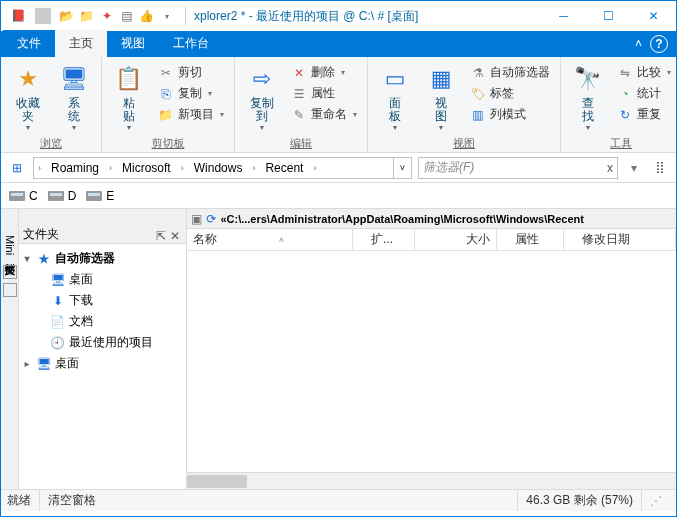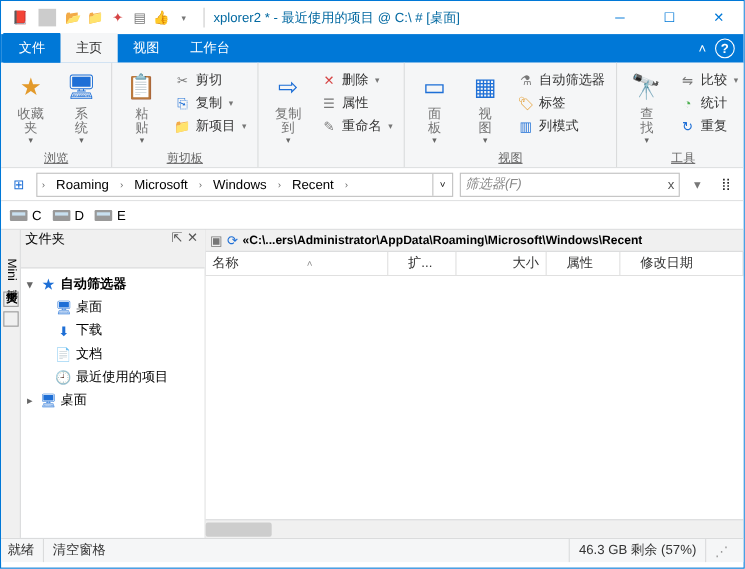--- a/index.html
+++ b/index.html
@@ -23,21 +23,21 @@
 .tabstrip .dd { color: #fff; padding: 0 8px; align-self: center; }
 .tabstrip .help { width: 18px; height: 18px; border-radius: 50%; background: #0078d7; border:1px solid #fff; color: #fff; display: flex; align-items: center; justify-content: center; margin: 0 8px 4px 0; font-weight: bold; }
 
 
 .ribbon { height: 96px; background: #f5f6f7; border-bottom: 1px solid #dadbdc; display: flex; }
 .group { border-right: 1px solid #dadbdc; display: flex; flex-direction: column; }
 .group .body { flex: 1; display: flex; align-items: flex-start; padding: 4px 6px; gap: 4px; }
 .group .label { text-align: center; color: #666; font-size: 11px; padding-bottom: 3px; text-decoration: underline; }
 .bigbtn { display: flex; flex-direction: column; align-items: center; width: 42px; padding-top: 2px; cursor: pointer; }
 .bigbtn .ic { width: 32px; height: 32px; display: flex; align-items: center; justify-content: center; font-size: 22px; }
-.bigbtn .tx { text-align: center; line-height: 13px; margin-top: 2px; color: #737373; }
+.bigbtn .tx { text-align: center; line-height: 13px; margin-top: 2px; color: #0c4a6e; }
 .bigbtn .dd { font-size: 8px; color: #666; }
 .smallbtns { display: flex; flex-direction: column; gap: 2px; padding-top: 2px; }
 .smallbtn { display: flex; align-items: center; gap: 4px; padding: 1px 4px; cursor: pointer; white-space: nowrap; color: #333; }
 .smallbtn .ic { width: 16px; height: 16px; display: inline-flex; align-items: center; justify-content: center; }
 
 
 .navrow { height: 30px; border-bottom: 1px solid #dadbdc; display: flex; align-items: center; padding: 3px 6px; gap: 6px; background: #fff; }
 .crumb-box { flex: 1; border: 1px solid #c0c0c0; height: 22px; display: flex; align-items: center; }
 .crumb { padding: 0 6px; height: 100%; display: flex; align-items: center; cursor: pointer; }
 .chev { padding: 0 4px; color: #666; font-size: 9px; }
@@ -52,21 +52,21 @@
 .drive .ic { width: 16px; height: 10px; background: #999; border-radius: 1px; position: relative; }
 .drive .ic::after { content: ""; position: absolute; left: 2px; top: 2px; width: 12px; height: 3px; background: #c8e0f0; }
 
 
 .mainarea { display: flex; height: 280px; }
 .sidebar-vert { width: 18px; background: #f0f0f0; border-right: 1px solid #dadbdc; display: flex; flex-direction: column; align-items: center; padding-top: 20px; gap: 4px; }
 .sidebar-vert .vtab { writing-mode: vertical-rl; font-size: 11px; padding: 6px 1px; cursor: pointer; }
 .sidebar-vert .vic { width: 14px; height: 14px; border: 1px solid #999; }
 
 .treepane { width: 168px; border-right: 1px solid #dadbdc; display: flex; flex-direction: column; }
-.treehdr { height: 35px; background: #f0f0f0; border-bottom: 1px solid #dadbdc; display: flex; align-items: flex-start; padding: 0 4px; font-size: 11px; }
+.treehdr { height: 35px; background: #f0f0f0; border-bottom: 1px solid #dadbdc; display: flex; align-items: flex-end; padding: 0 4px; font-size: 11px; }
 .treehdr .sp { flex: 1; }
 .treehdr .ic { cursor: pointer; padding: 0 2px; color: #555; }
 .tree { flex: 1; overflow: auto; padding: 4px 2px; }
 .tree-item { display: flex; align-items: center; gap: 3px; padding: 2px 0; cursor: pointer; white-space: nowrap; }
 .tree-item .tw { width: 12px; text-align: center; color: #666; font-size: 10px; }
 .tree-item .ic { width: 16px; height: 16px; display: inline-flex; align-items: center; justify-content: center; }
 .tree-item.sel { font-weight: bold; color: #000; }
 .ind1 { padding-left: 14px; }
 
 .filepane { flex: 1; display: flex; flex-direction: column; }
@@ -186,20 +186,21 @@
             <span class="ic c-gray">☰</span>
             <span>属性</span>
           </div>
         <div class="smallbtn">
             <span class="ic c-gray">✎</span>
             <span>重命名</span>
             <span class="c-gray" style="font-size:8px;margin-left:2px;">▾</span>
           </div>
       </div>
     </div>
+    <div class="label">编辑</div>
   </div>
 
   <div class="group">
     <div class="body">
       <div class="bigbtn">
         <div class="ic c-blue">▭</div>
         <div class="tx" style="white-space:pre;">面
 板</div>
         <div class="dd">▾</div>
       </div>

